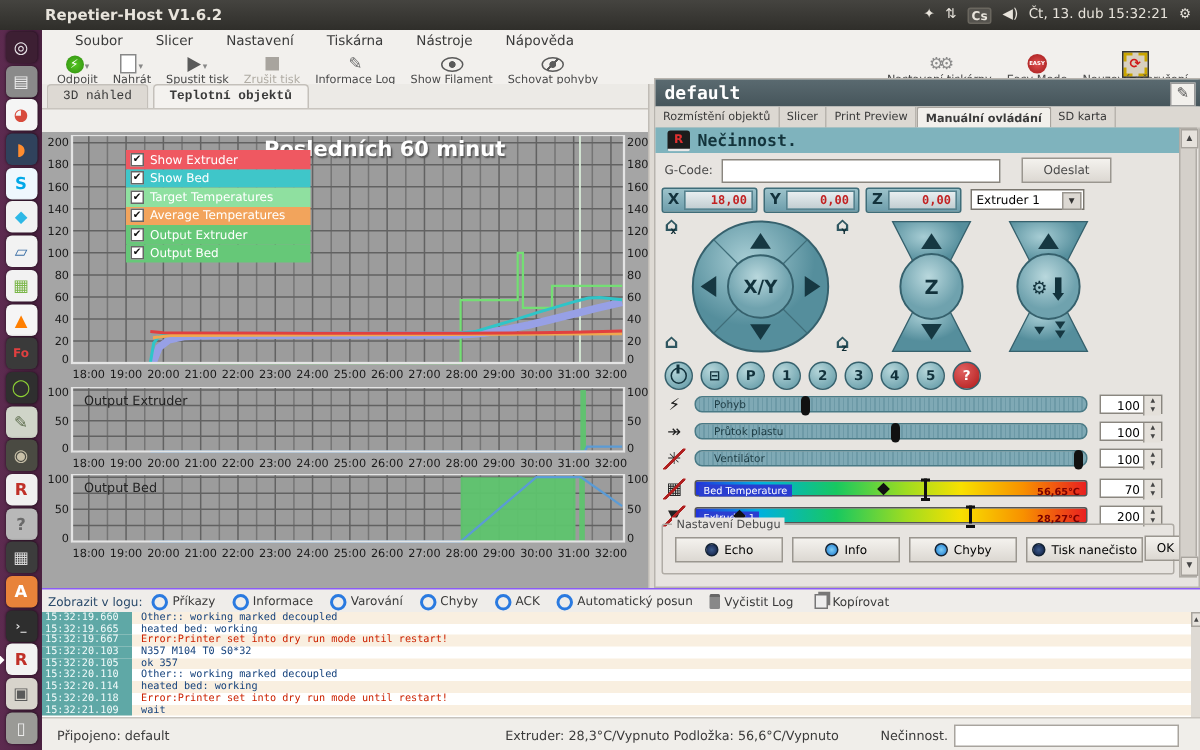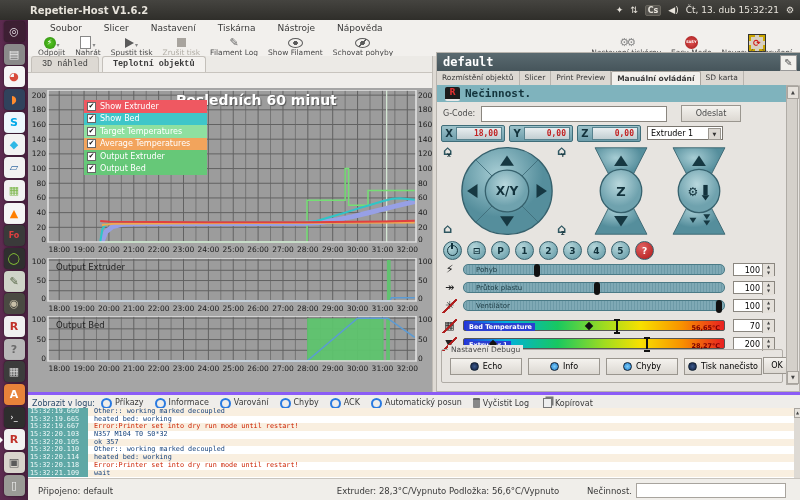--- a/index.html
+++ b/index.html
@@ -110,21 +110,21 @@
   .srow{position:absolute;left:0;width:350px;height:15px;}
   .sic{position:absolute;left:5px;top:0px;width:15px;height:14px;font-size:11px;color:#222;line-height:14px;text-align:center;}
   .sic .slash{position:absolute;left:0;top:0;width:15px;height:14px;
     background:linear-gradient(135deg,transparent 46%,#b02020 46%,#b02020 56%,transparent 56%);}
   .strack{position:absolute;left:26px;top:1px;width:262px;height:11px;border-radius:5px;border:1px solid #4a7a86;
     background:repeating-linear-gradient(90deg,#7fa9b5 0,#7fa9b5 2px,#6d9aa7 2px,#6d9aa7 3px);
     font-size:7px;color:#1c3a42;line-height:11px;padding-left:12px;box-sizing:border-box;}
   .strack.temp{background:linear-gradient(90deg,#2233dd 0%,#00b0e0 16%,#18c860 36%,#a0dc20 54%,#f8e000 68%,#f89000 84%,#e82020 100%);
     border:1px solid #555;border-radius:2px;padding-left:0;}
   .chip{position:absolute;left:2px;top:1.5px;height:8px;background:#2a3ed0;color:#fff;font-size:6.5px;line-height:8px;
-    padding:0 3px;font-weight:bold;white-space:nowrap;text-align:right;}
+    padding:0 3px;font-weight:normal;white-space:nowrap;text-align:right;}
   .curv{position:absolute;right:4px;top:2px;font-size:6.5px;font-weight:bold;color:#7a0000;}
   .thumb{position:absolute;top:-1px;width:6px;height:13px;border-radius:3px;background:#111;}
   .diam{position:absolute;top:2px;width:6px;height:6px;background:#111;transform:rotate(45deg);}
   .ibeam{position:absolute;top:-2px;width:2px;height:15px;background:#111;}
   .ibeam:before,.ibeam:after{content:"";position:absolute;left:-2px;width:6px;height:2px;background:#111;}
   .ibeam:after{bottom:0;}
   .spin{position:absolute;left:296px;top:0;width:42px;height:13px;background:#fff;border:1px solid #8a867f;
     font-size:8px;line-height:13px;text-align:right;padding-right:14px;box-sizing:border-box;}
   .spin .ud{position:absolute;right:0;top:0;width:11px;height:13px;background:#e4e0da;border-left:1px solid #9a968f;
     font-size:4px;line-height:6px;text-align:center;color:#444;}
@@ -133,21 +133,21 @@
   #debug .cap{position:absolute;left:6px;top:-5px;background:#e7e4e0;font-size:7.5px;color:#4a4a4a;padding:0 3px;}
   .dbtn{position:absolute;top:8px;height:15px;width:70px;background:linear-gradient(#f4f2ee,#dcd8d2);
     border:1px solid #9a968f;font-size:8px;display:flex;align-items:center;justify-content:center;gap:4px;}
   .led{width:7px;height:7px;border-radius:50%;border:1px solid #123;}
   .led.on{background:radial-gradient(#7ecdf5,#1c7ad0);}
   .led.off{background:radial-gradient(#3a5a8a,#101c40);}
   #rscroll{position:absolute;right:1px;top:32px;width:12px;height:300px;background:#d4d0ca;border:1px solid #b0aca6;box-sizing:border-box;}
   .sarr{position:absolute;left:0;width:10px;height:11px;background:#e6e2dc;border:1px solid #a8a49e;
     font-size:5px;text-align:center;line-height:10px;color:#444;}
   
-  #logbar{position:absolute;left:28px;top:392px;width:772px;height:16px;background:#efedea;border-top:3px solid #8b5cf6;
+  #logbar{position:absolute;left:28px;top:392px;width:772px;height:16px;background:#efedea;border-top:1px solid #8b5cf6;
     display:flex;align-items:center;font-size:8px;color:#3a3a3a;}
   #logbar .cap{margin:0 6px 0 4px;color:#2a4a6a;}
   .fbtn{display:flex;gap:3px;margin-right:11px;}
   .fbtn .ring{width:7px;height:7px;border-radius:50%;border:2px solid #2a7ae0;}
   .abtn{display:flex;align-items:center;gap:3px;margin-right:14px;}
   .tricon{width:7px;height:8px;background:#888;border-radius:1px;border-top:2px solid #666;}
   .cpicon{width:7px;height:8px;border:1px solid #777;background:#eee;box-shadow:2px -2px 0 -0.5px #777;}
   #logrows{position:absolute;left:28px;top:408px;width:766px;height:70px;background:#fff;
     font-family:"DejaVu Sans Mono",monospace;font-size:6.8px;overflow:hidden;}
   .lrow{display:flex;height:7.7px;line-height:7.7px;}
@@ -239,21 +239,21 @@
     <div class="tbtn dis">
       <span class="ic">
           <span class="ic-stop"></span>
         </span>
       <span>Zrušit tisk</span>
       </div>
     <div class="tbtn">
       <span class="ic">
           <span class="ic-pencil">✎</span>
         </span>
-      <span>Filament Log</span>
+      <span>Informace Log</span>
       </div>
     <div class="tbtn">
       <span class="ic">
           <span class="ic-eye"></span>
         </span>
       <span>Show Filament</span>
       </div>
     <div class="tbtn">
       <span class="ic">
           <span class="ic-eye off"></span>

